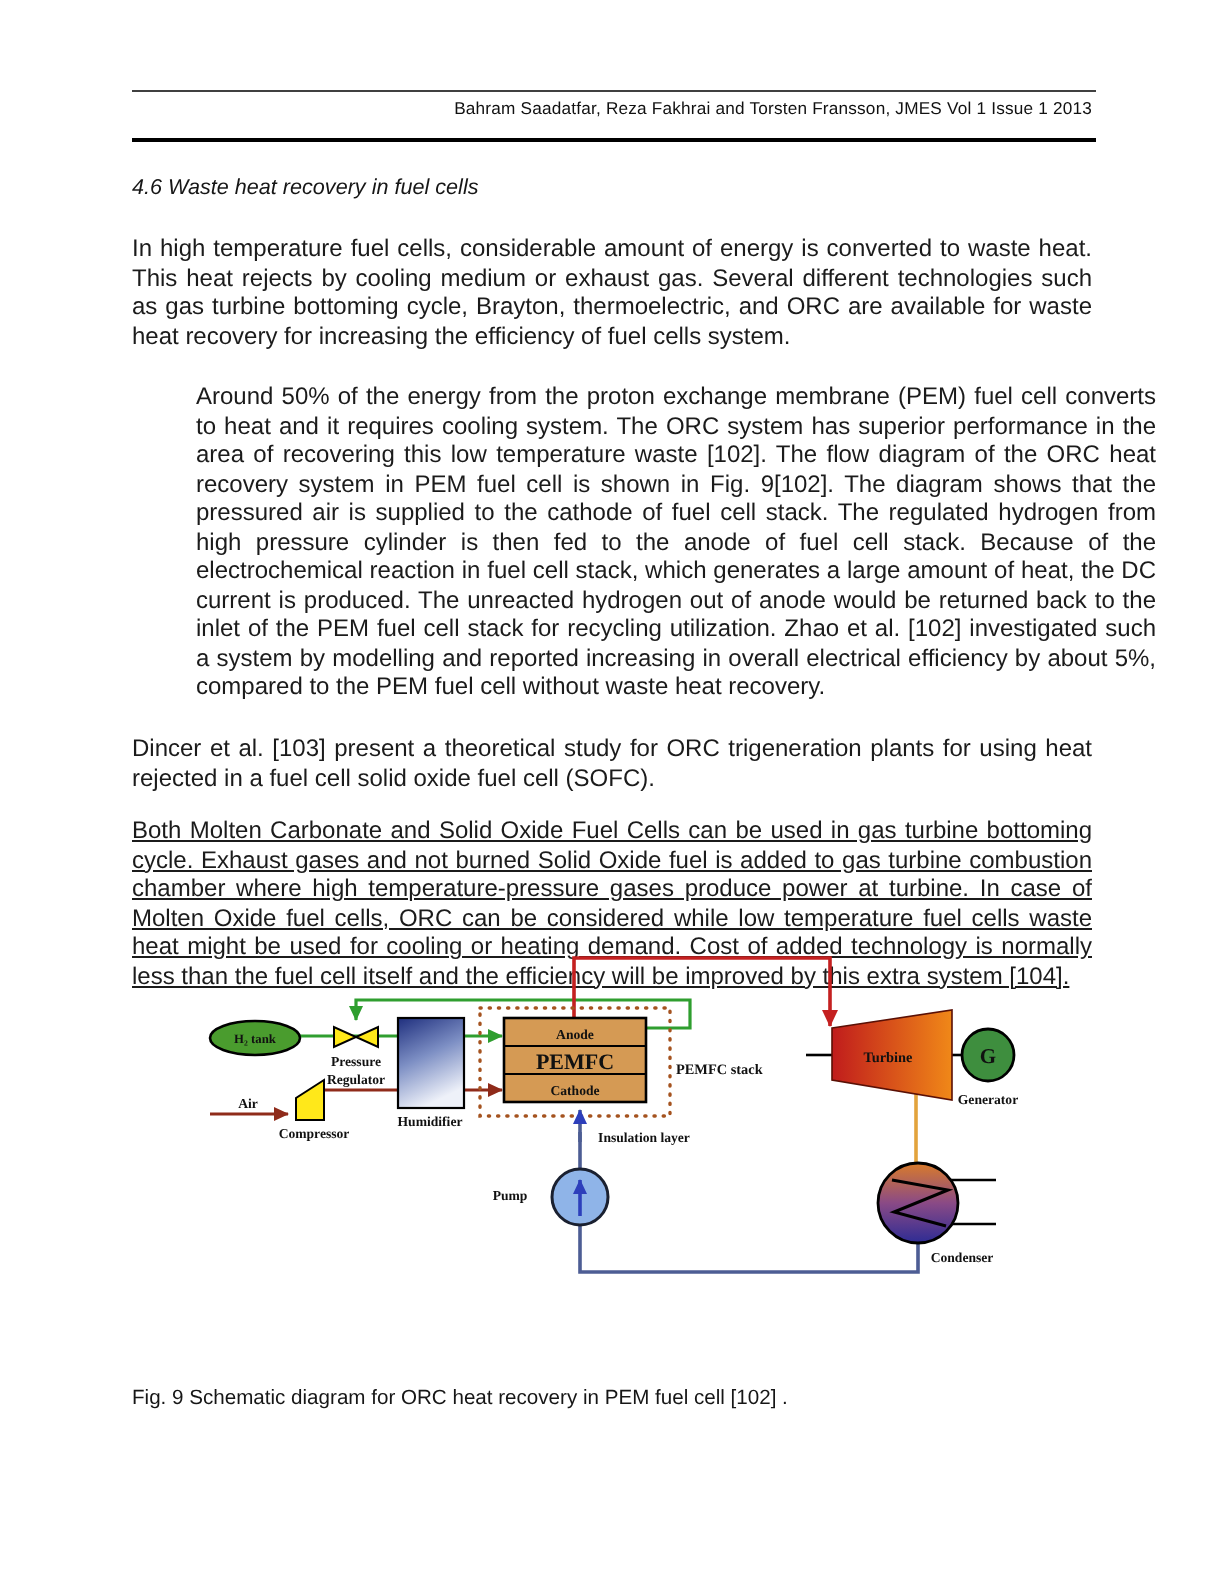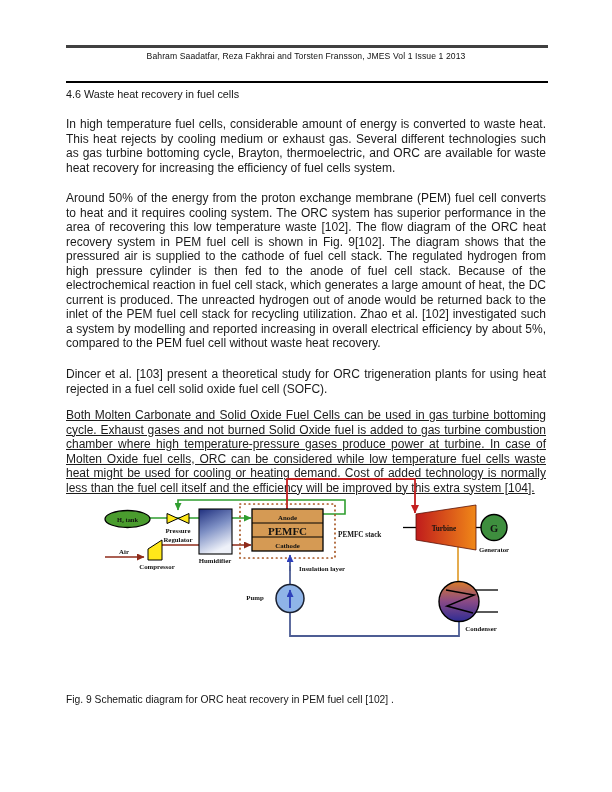--- a/index.html
+++ b/index.html
@@ -3,31 +3,31 @@
 <meta charset="utf-8">
 <style>
   html,body{margin:0;padding:0;background:#e8e8e8;}
   .page{
     position:relative; width:612px; height:792px; margin:0 auto;
     background:#ffffff; overflow:hidden;
     font-family:"Liberation Sans",sans-serif; color:#1c1c1c;
   }
   .abs{position:absolute; left:66px; width:480px;}
   .header{
-    top:45px; text-align:center; font-size:8.6px; letter-spacing:0.1px;
-    border-top:3px solid #404040; border-bottom:2px solid #000;
-    padding:3px 2px 20px 0; color:#111;
+    top:45px; text-align:right; font-size:8.6px; letter-spacing:0.1px;
+    border-top:1px solid #404040; border-bottom:2px solid #000;
+    padding:3px 2px 10px 0; color:#111;
   }
   .section-heading{
-    top:88px; font-size:10.8px; color:#161616;
+    top:88px; font-style:italic; font-size:10.8px; color:#161616;
   }
   .para{
     text-align:justify; font-size:12px; line-height:14.5px; color:#1b1b1b;
   }
-  .p1{top:117px;} .p2{top:191px;} .p3{top:367px;} .p4{top:408px;text-decoration:underline;}
+  .p1{top:117px;} .p2{top:191px;margin-left:32px;} .p3{top:367px;} .p4{top:408px;text-decoration:underline;}
   .figure-wrap{position:absolute; left:85px; top:476px; width:440px; height:200px;}
   .caption{top:694px; text-align:left; font-size:10.3px; color:#161616;}
   .page-number{top:727px; text-align:right; font-size:10.5px; color:#161616;}
   svg text{font-family:"Liberation Serif",serif; font-weight:bold; fill:#111;}
   .fl{font-size:6.8px;}
 </style>
 </head>
 <body>
 
 <div class="page">

